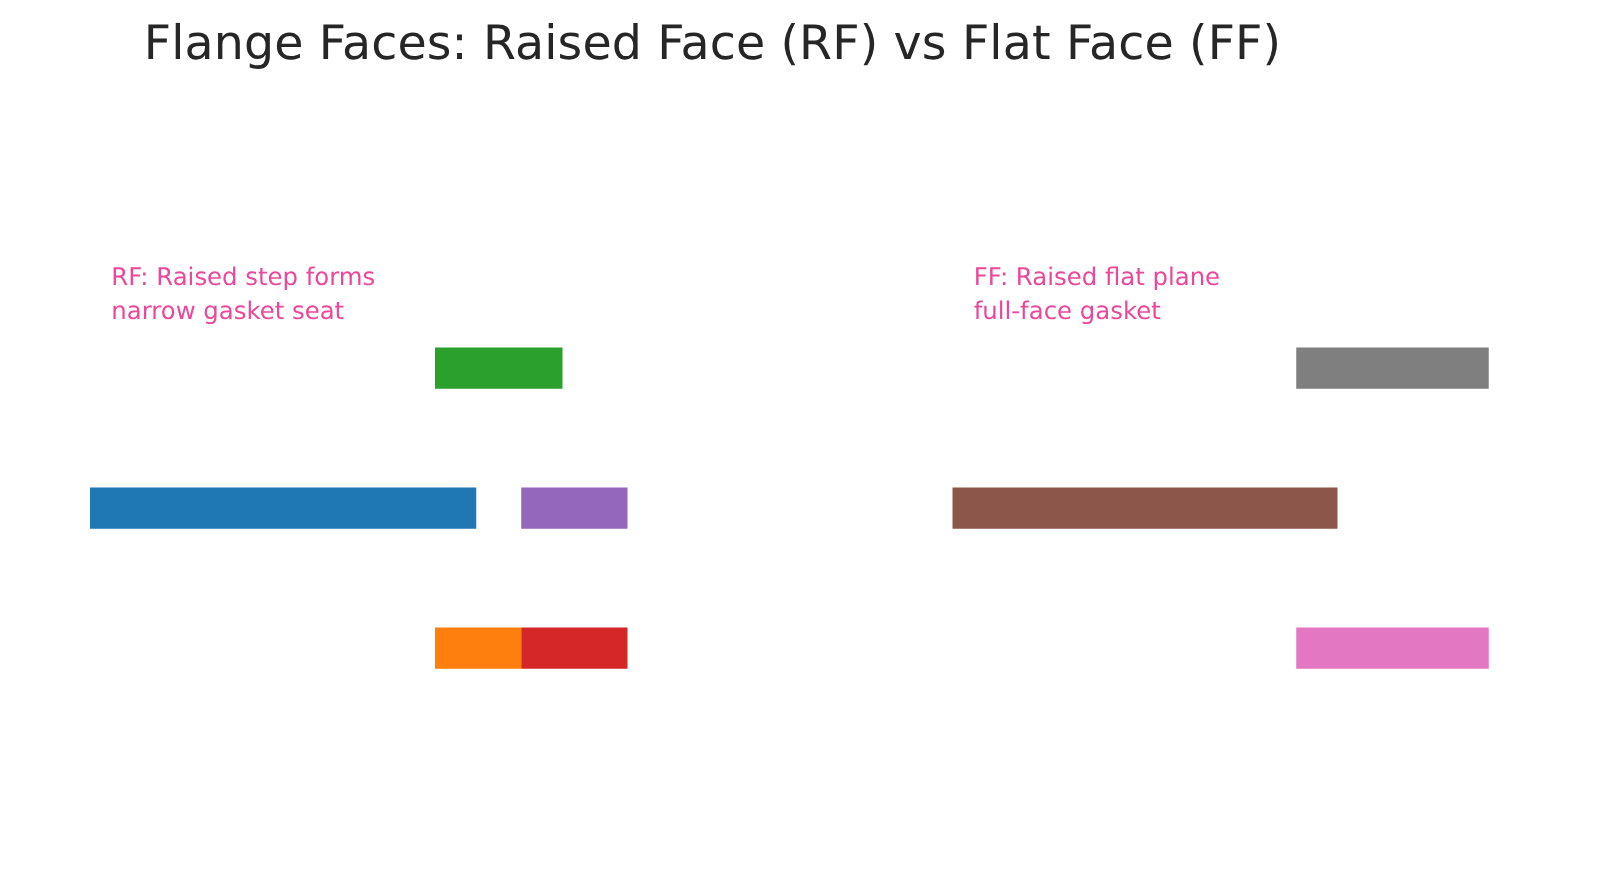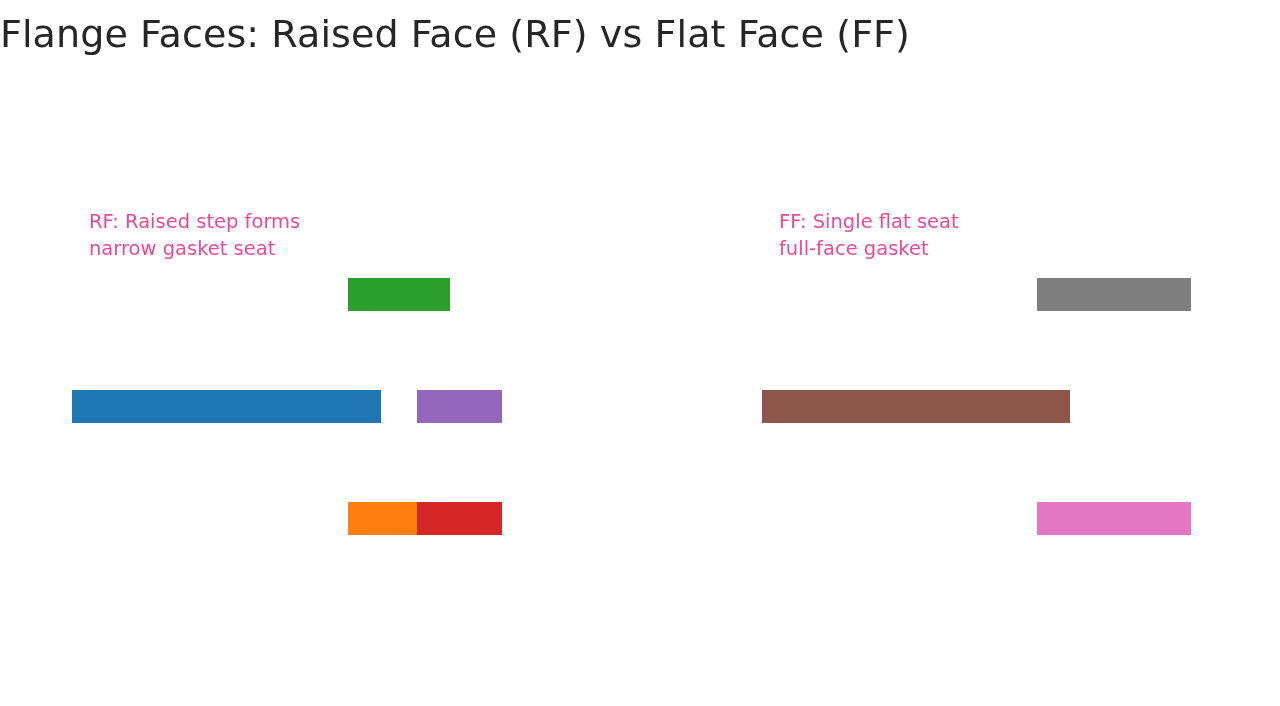--- a/index.html
+++ b/index.html
@@ -17,21 +17,21 @@
     position: relative;
     width: 1280px;
     height: 706px;
     background: #ffffff;
   }
   #figure-title {
     position: absolute;
     left: 0;
     top: 12px;
     width: 1140px;
-    text-align: left;
+    text-align: center;
     font-size: 38px;
     font-weight: 400;
     color: #262626;
     letter-spacing: 0.1px;
     white-space: nowrap;
   }
   .panel-caption {
     position: absolute;
     font-size: 19.5px;
     line-height: 27px;
@@ -71,21 +71,21 @@
   <div id="rf-bolt-bar" class="bar" style="left: 348px; top: 278px; width: 102px; height: 33px; background: rgb(44, 160, 44);"></div>
 
   <div id="rf-flange-body" class="bar" style="left: 72px; top: 390px; width: 309px; height: 33px; background: rgb(31, 119, 180);"></div>
 
   <div id="rf-mating-flange" class="bar" style="left: 417px; top: 390px; width: 85px; height: 33px; background: rgb(148, 103, 189);"></div>
 
   <div id="rf-raised-face" class="bar" style="left: 348px; top: 502px; width: 69px; height: 33px; background: rgb(255, 127, 14);"></div>
 
   <div id="rf-gasket-seat" class="bar" style="left: 417px; top: 502px; width: 85px; height: 33px; background: rgb(214, 39, 40);"></div>
 
-  <div id="caption-ff" class="panel-caption" style="left: 779px; top: 208px;">FF: Single flat seat
+  <div id="caption-ff" class="panel-caption" style="left: 779px; top: 208px;">FF: Raised flat plane
 full-face gasket</div>
 
   <div id="ff-bolt-bar" class="bar" style="left: 1037px; top: 278px; width: 154px; height: 33px; background: rgb(127, 127, 127);"></div>
 
   <div id="ff-flange-body" class="bar" style="left: 762px; top: 390px; width: 308px; height: 33px; background: rgb(140, 86, 75);"></div>
 
   <div id="ff-full-face-gasket" class="bar" style="left: 1037px; top: 502px; width: 154px; height: 33px; background: rgb(227, 119, 194);"></div>
 
 </div>
 

